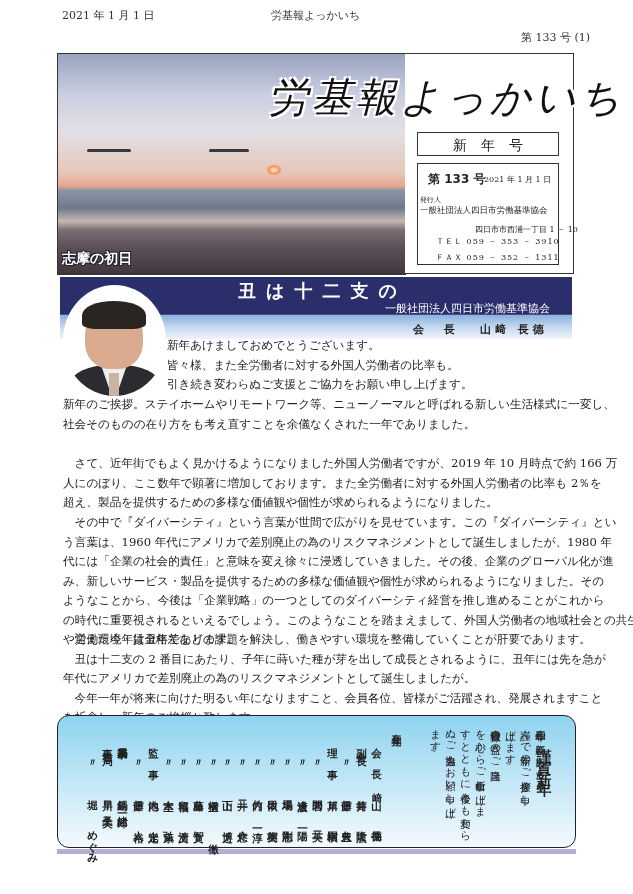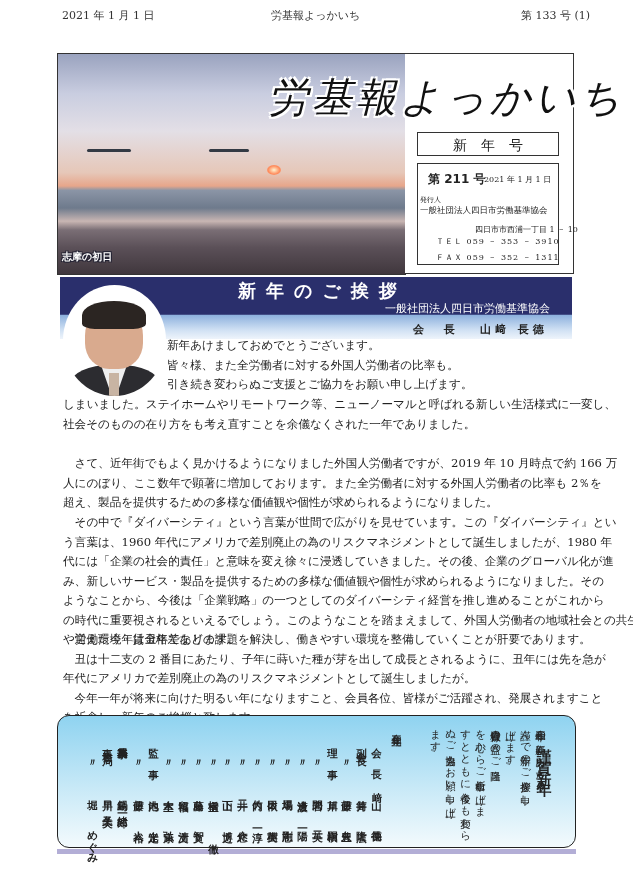--- a/index.html
+++ b/index.html
@@ -1,30 +1,30 @@
 <!DOCTYPE html>
 <html><head>
 <meta charset="utf-8">
 <style>
   html,body{margin:0;padding:0;background:#fff;}
   body{width:633px;height:894px;position:relative;overflow:hidden;font-family:"DejaVu Serif","Liberation Serif",serif;color:#222;}
   .abs{position:absolute;}
   .hdr{top:8px;font-size:11px;color:#333;white-space:nowrap;}
   #hdr-date{left:62px;}
   #hdr-title{left:271px;}
-  #hdr-issue{left:521px;}
+  #hdr-issue{left:521px;margin-top:22px;}
 
   
   #photo{left:57px;top:53px;width:348px;height:220px;border:1px solid #333;border-right:none;overflow:hidden;
     background:linear-gradient(to bottom,#9aa3bf 0%,#c9cde0 18%,#e3dfe6 35%,#e6c7b8 54%,#e7a68a 60%,#8b95a6 62%,#6e7a8c 70%,#c9b6b3 76%,#7a6e75 80%,#5b5058 88%,#40373d 100%);}
   #sun{left:209px;top:111px;width:14px;height:10px;border-radius:50%;background:radial-gradient(#fff4d0,#ff8a5a 60%,rgba(255,120,80,0) 100%);}
   .rock{height:3px;background:#333a44;border-radius:2px;}
   #rock1{left:29px;top:95px;width:44px;}
   #rock2{left:151px;top:95px;width:40px;}
-  #caption{left:4px;top:196px;font-family:"DejaVu Sans","Liberation Sans",sans-serif;font-weight:bold;font-size:10px;color:#fff;
+  #caption{left:4px;top:196px;font-family:"DejaVu Sans","Liberation Sans",sans-serif;font-weight:bold;font-size:14px;color:#fff;
     text-shadow:-1px -1px 0 #223,1px -1px 0 #223,-1px 1px 0 #223,1px 1px 0 #223;}
   #paper-title{left:268px;top:70px;font-size:40px;font-family:"DejaVu Serif",serif;font-style:italic;color:#111;letter-spacing:4px;white-space:nowrap;
     text-shadow:-2px -2px 0 #fff,2px -2px 0 #fff,-2px 2px 0 #fff,2px 2px 0 #fff,0 2px 0 #fff,2px 0 0 #fff;}
 
   
   #right-panel{left:405px;top:53px;width:168px;height:219px;border:1px solid #333;border-left:none;background:#fff;}
   #new-year-box{left:417px;top:132px;width:142px;height:24px;border:1px solid #333;text-align:center;font-family:"DejaVu Sans",sans-serif;font-size:14px;letter-spacing:14px;line-height:24px;padding-left:14px;box-sizing:border-box;}
   #info-box{left:417px;top:163px;width:142px;height:102px;border:1px solid #333;box-sizing:border-box;}
   #issue-no{left:428px;top:171px;font-family:"DejaVu Sans",sans-serif;font-size:12px;font-weight:bold;white-space:nowrap;}
   #issue-date{left:484px;top:174px;font-size:8px;white-space:nowrap;}
@@ -81,49 +81,49 @@
   <div class="abs" id="sun"></div>
   <div class="abs rock" id="rock1"></div>
   <div class="abs rock" id="rock2"></div>
   <div class="abs" id="caption">志摩の初日</div>
 </div>
 
 <div class="abs" id="right-panel"></div>
 <div class="abs" id="paper-title">労基報よっかいち</div>
 <div class="abs" id="new-year-box">新年号</div>
 <div class="abs" id="info-box"></div>
-<div class="abs" id="issue-no">第 211 号</div>
+<div class="abs" id="issue-no">第 133 号</div>
 <div class="abs" id="issue-date">2021 年 1 月 1 日</div>
 <div class="abs" id="publisher-label">発行人</div>
 <div class="abs" id="publisher-name">一般社団法人四日市労働基準協会</div>
 <div class="abs addr" id="addr">四日市市西浦一丁目 1 － 10</div>
 <div class="abs addr" id="tel">ＴＥＬ 059 － 353 － 3910</div>
 <div class="abs addr" id="fax">ＦＡＸ 059 － 352 － 1311</div>
 
 <div class="abs" id="banner"></div>
-<div class="abs" id="banner-title">新年のご挨拶</div>
+<div class="abs" id="banner-title">丑は十二支の</div>
 <div class="abs" id="banner-org">一般社団法人四日市労働基準協会</div>
 <div class="abs" id="banner-role">会 長</div>
 <div class="abs" id="banner-name">山﨑 長德</div>
 
 <div class="abs" id="portrait">
   <div class="abs" id="suit"></div>
   <div class="abs" id="collar"></div>
   <div class="abs" id="tie"></div>
   <div class="abs" id="face"></div>
   <div class="abs" id="hair"></div>
 </div>
 
 <div class="p" id="intro">
   <span class="line">新年あけましておめでとうございます。</span>
   <span class="line">皆々様、また全労働者に対する外国人労働者の比率も。</span>
   <span class="line">引き続き変わらぬご支援とご協力をお願い申し上げます。</span>
 </div>
 <div class="p" id="body1">
-  <span class="line">しまいました。ステイホームやリモートワーク等、ニューノーマルと呼ばれる新しい生活様式に一変し、</span>
+  <span class="line">新年のご挨拶。ステイホームやリモートワーク等、ニューノーマルと呼ばれる新しい生活様式に一変し、</span>
   <span class="line">社会そのものの在り方をも考え直すことを余儀なくされた一年でありました。</span>
 </div>
 <div class="p" id="body2">
   <span class="line">　さて、近年街でもよく見かけるようになりました外国人労働者ですが、2019 年 10 月時点で約 166 万</span>
   <span class="line">人にのぼり、ここ数年で顕著に増加しております。また全労働者に対する外国人労働者の比率も 2％を</span>
   <span class="line">超え、製品を提供するための多様な価値観や個性が求められるようになりました。</span>
 </div>
 <div class="p" id="body3">
   <span class="line">　その中で『ダイバーシティ』という言葉が世間で広がりを見せています。この『ダイバーシティ』とい</span>
   <span class="line">う言葉は、1960 年代にアメリカで差別廃止の為のリスクマネジメントとして誕生しましたが、1980 年</span>

